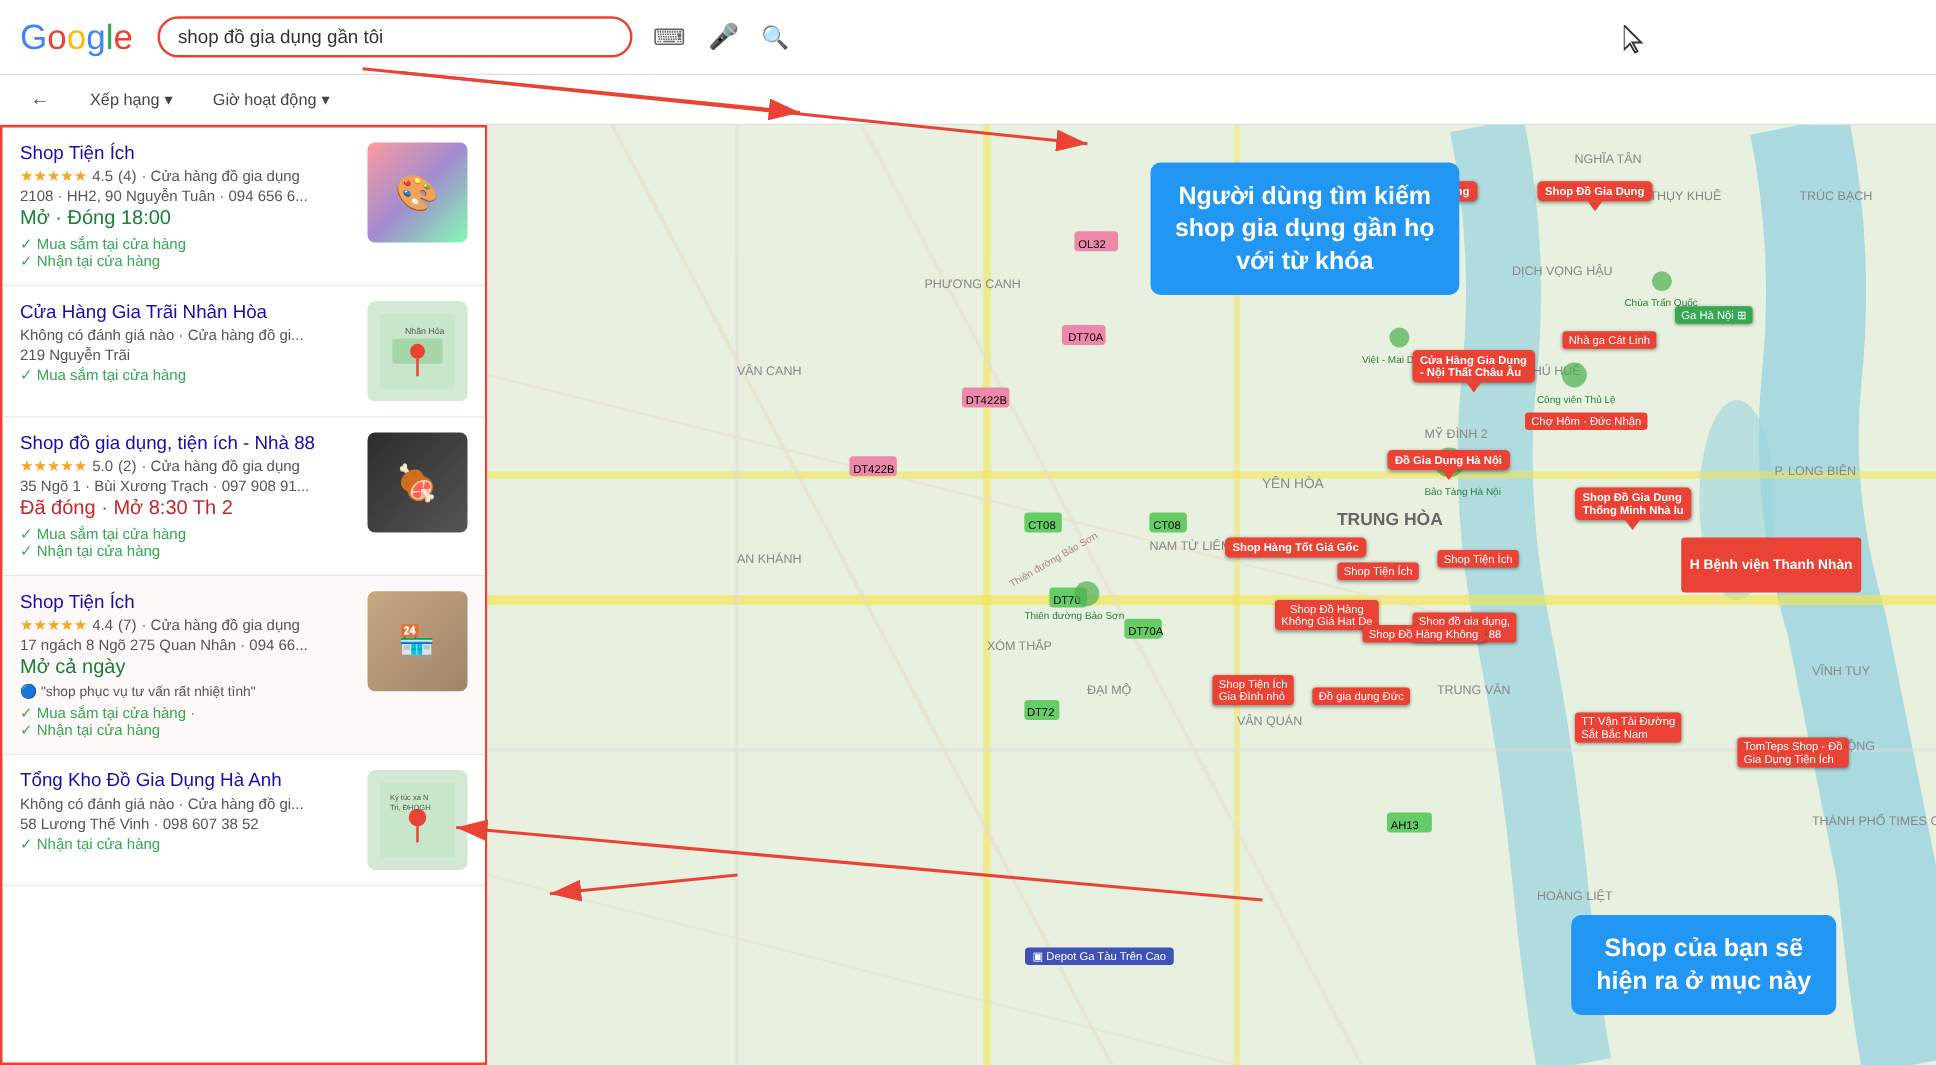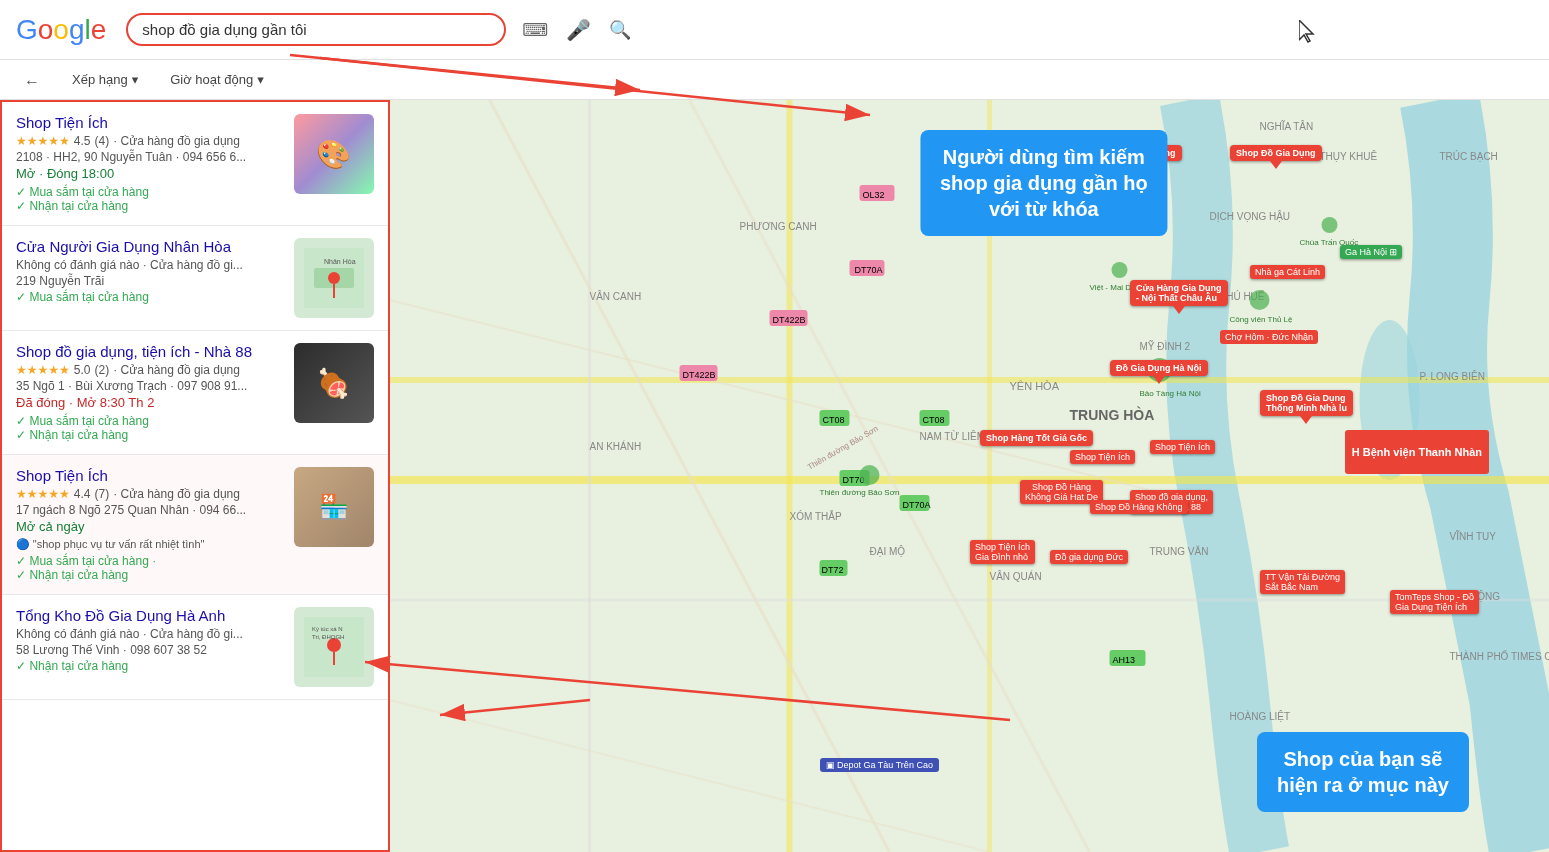--- a/index.html
+++ b/index.html
@@ -121,21 +121,21 @@
     .listing-rating {
       display: flex;
       align-items: center;
       gap: 4px;
       font-size: 12px;
       color: #555;
       margin-bottom: 2px;
     }
     .stars { color: #f5a623; font-size: 12px; }
     .listing-address { font-size: 12px; color: #555; margin-bottom: 2px; }
-    .listing-hours { font-size: 13px; margin-bottom: 4px; }
+    .listing-hours { font-size: 16px; margin-bottom: 4px; }
     .open { color: #188038; }
     .closed { color: #c62828; }
     .listing-actions { font-size: 12px; color: #444; }
     .listing-actions span { display: block; }
     .check-green { color: #34A853; }
 
     .listing-image {
       width: 80px;
       height: 80px;
       border-radius: 6px;
@@ -290,21 +290,21 @@
           <span class="check-green">✓ Nhận tại cửa hàng</span>
         </div>
       </div>
       <div class="listing-image img-colorful" style="width:80px;height:80px;border-radius:6px;display:flex;align-items:center;justify-content:center;font-size:28px;">
         🎨
       </div>
     </div>
 
     <div class="listing-item">
       <div class="listing-text">
-        <div class="listing-name">Cửa Người Gia Dụng Nhân Hòa</div>
+        <div class="listing-name">Cửa Hàng Gia Trãi Nhân Hòa</div>
         <div class="listing-rating">
           <span>Không có đánh giá nào · Cửa hàng đồ gi...</span>
         </div>
         <div class="listing-address">219 Nguyễn Trãi</div>
         <div class="listing-actions">
           <span class="check-green">✓ Mua sắm tại cửa hàng</span>
         </div>
       </div>
       <div class="listing-image img-map" style="width:80px;height:80px;border-radius:6px;display:flex;align-items:center;justify-content:center;">
         <svg width="60" height="60" viewBox="0 0 60 60">

